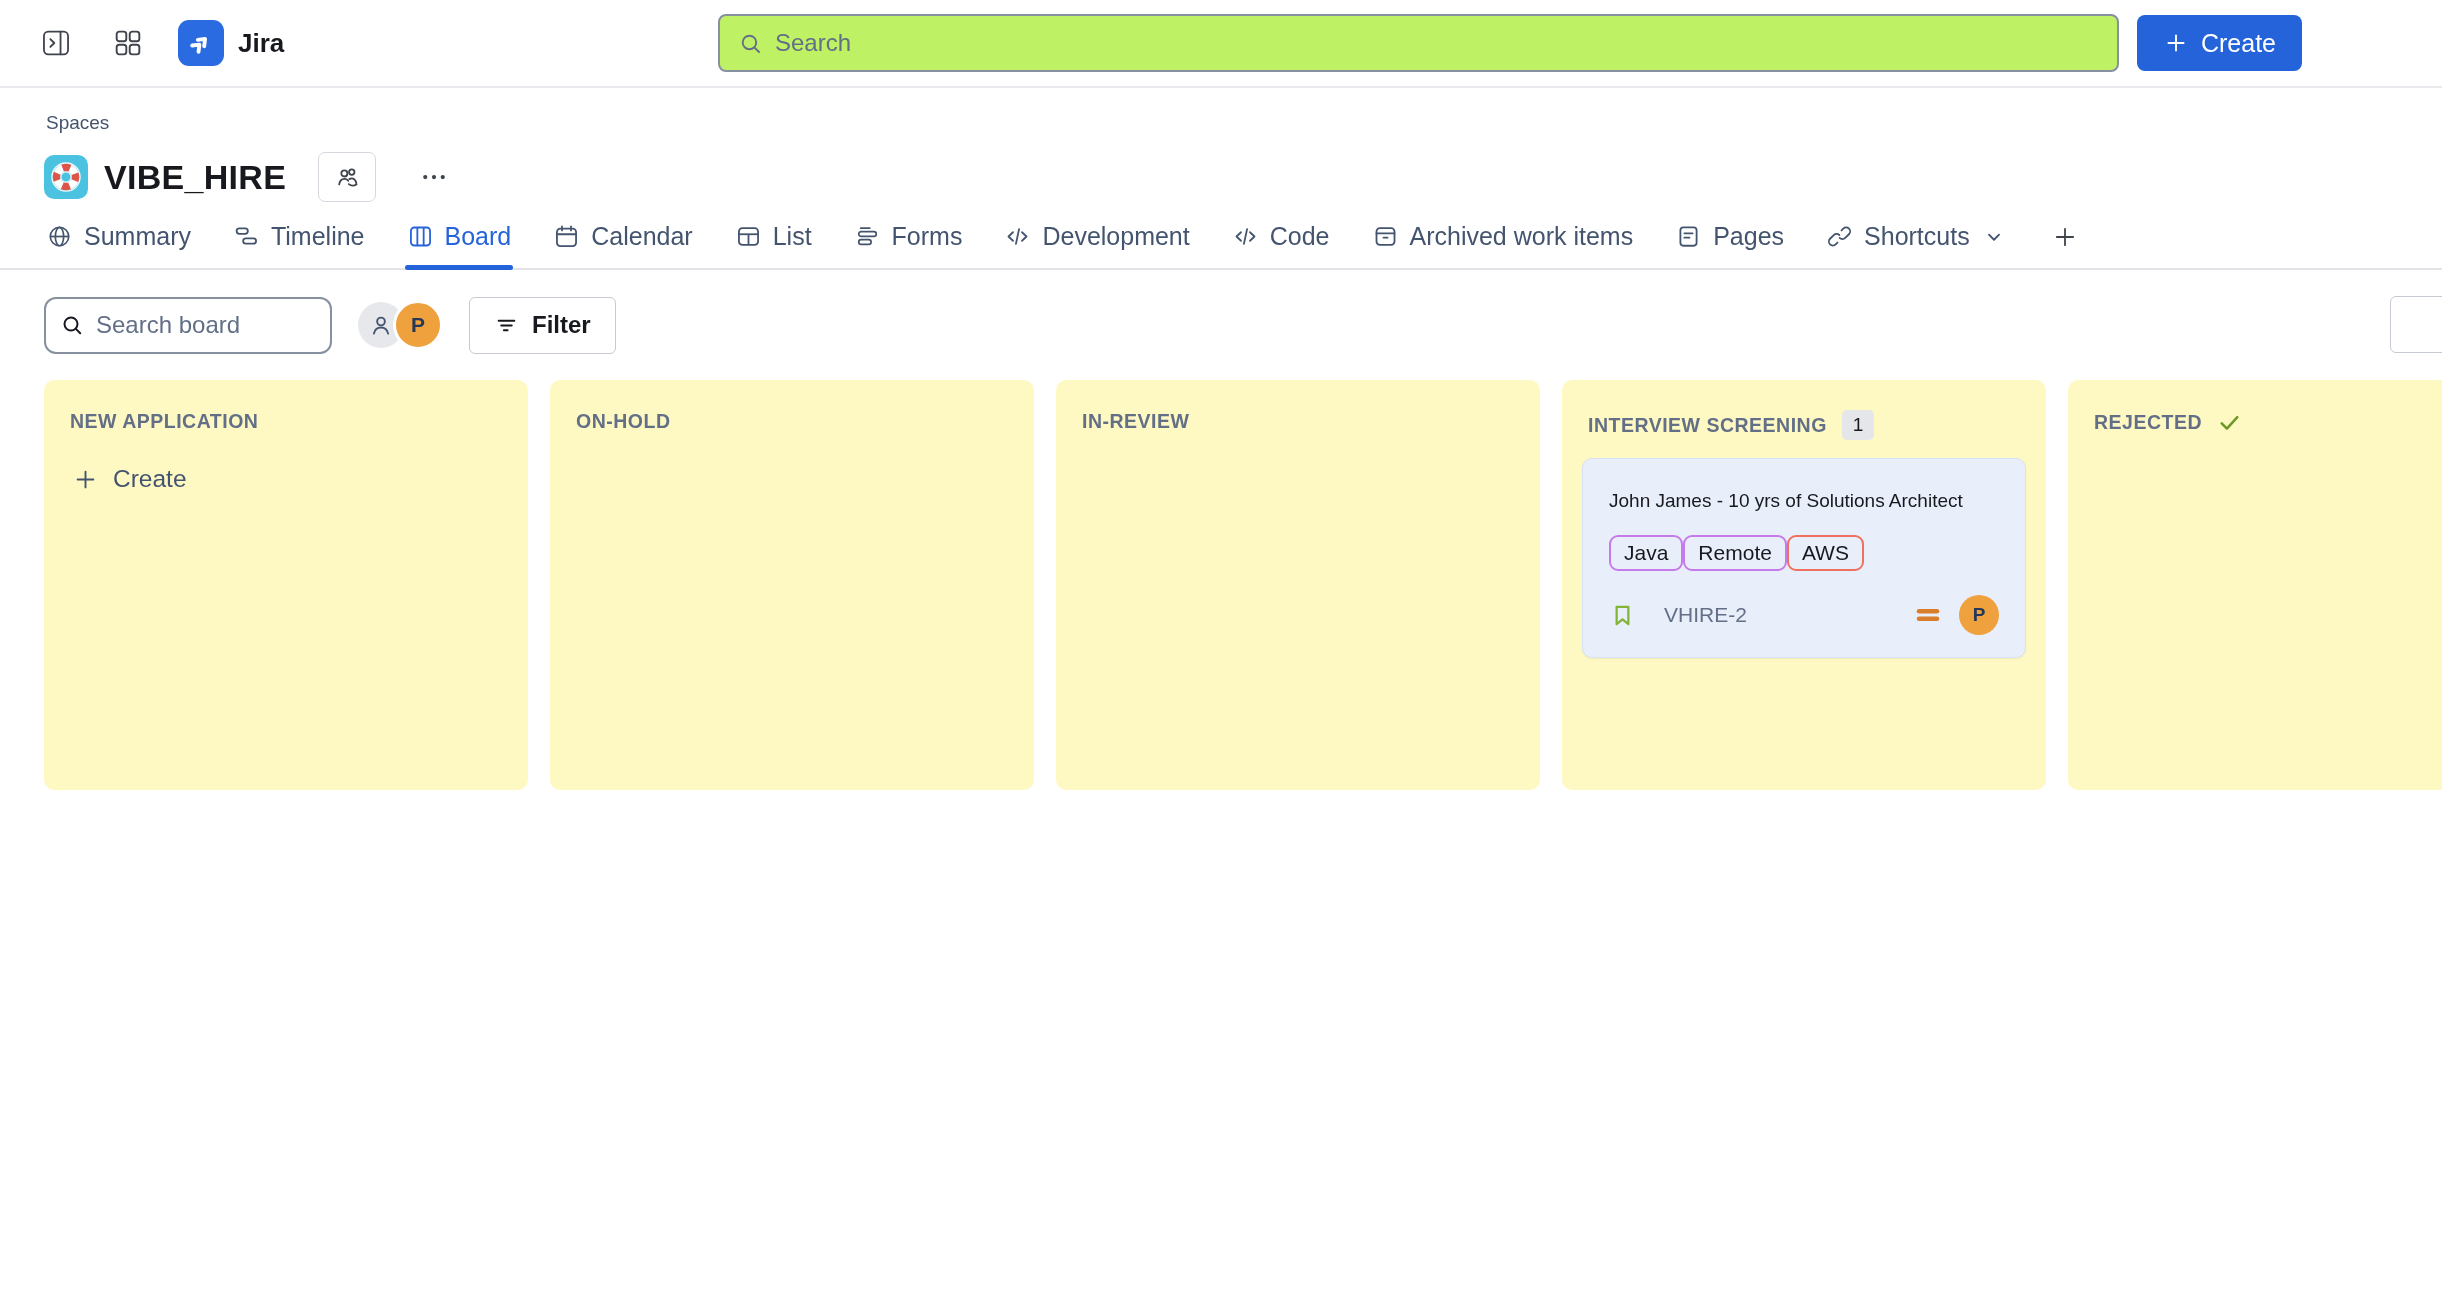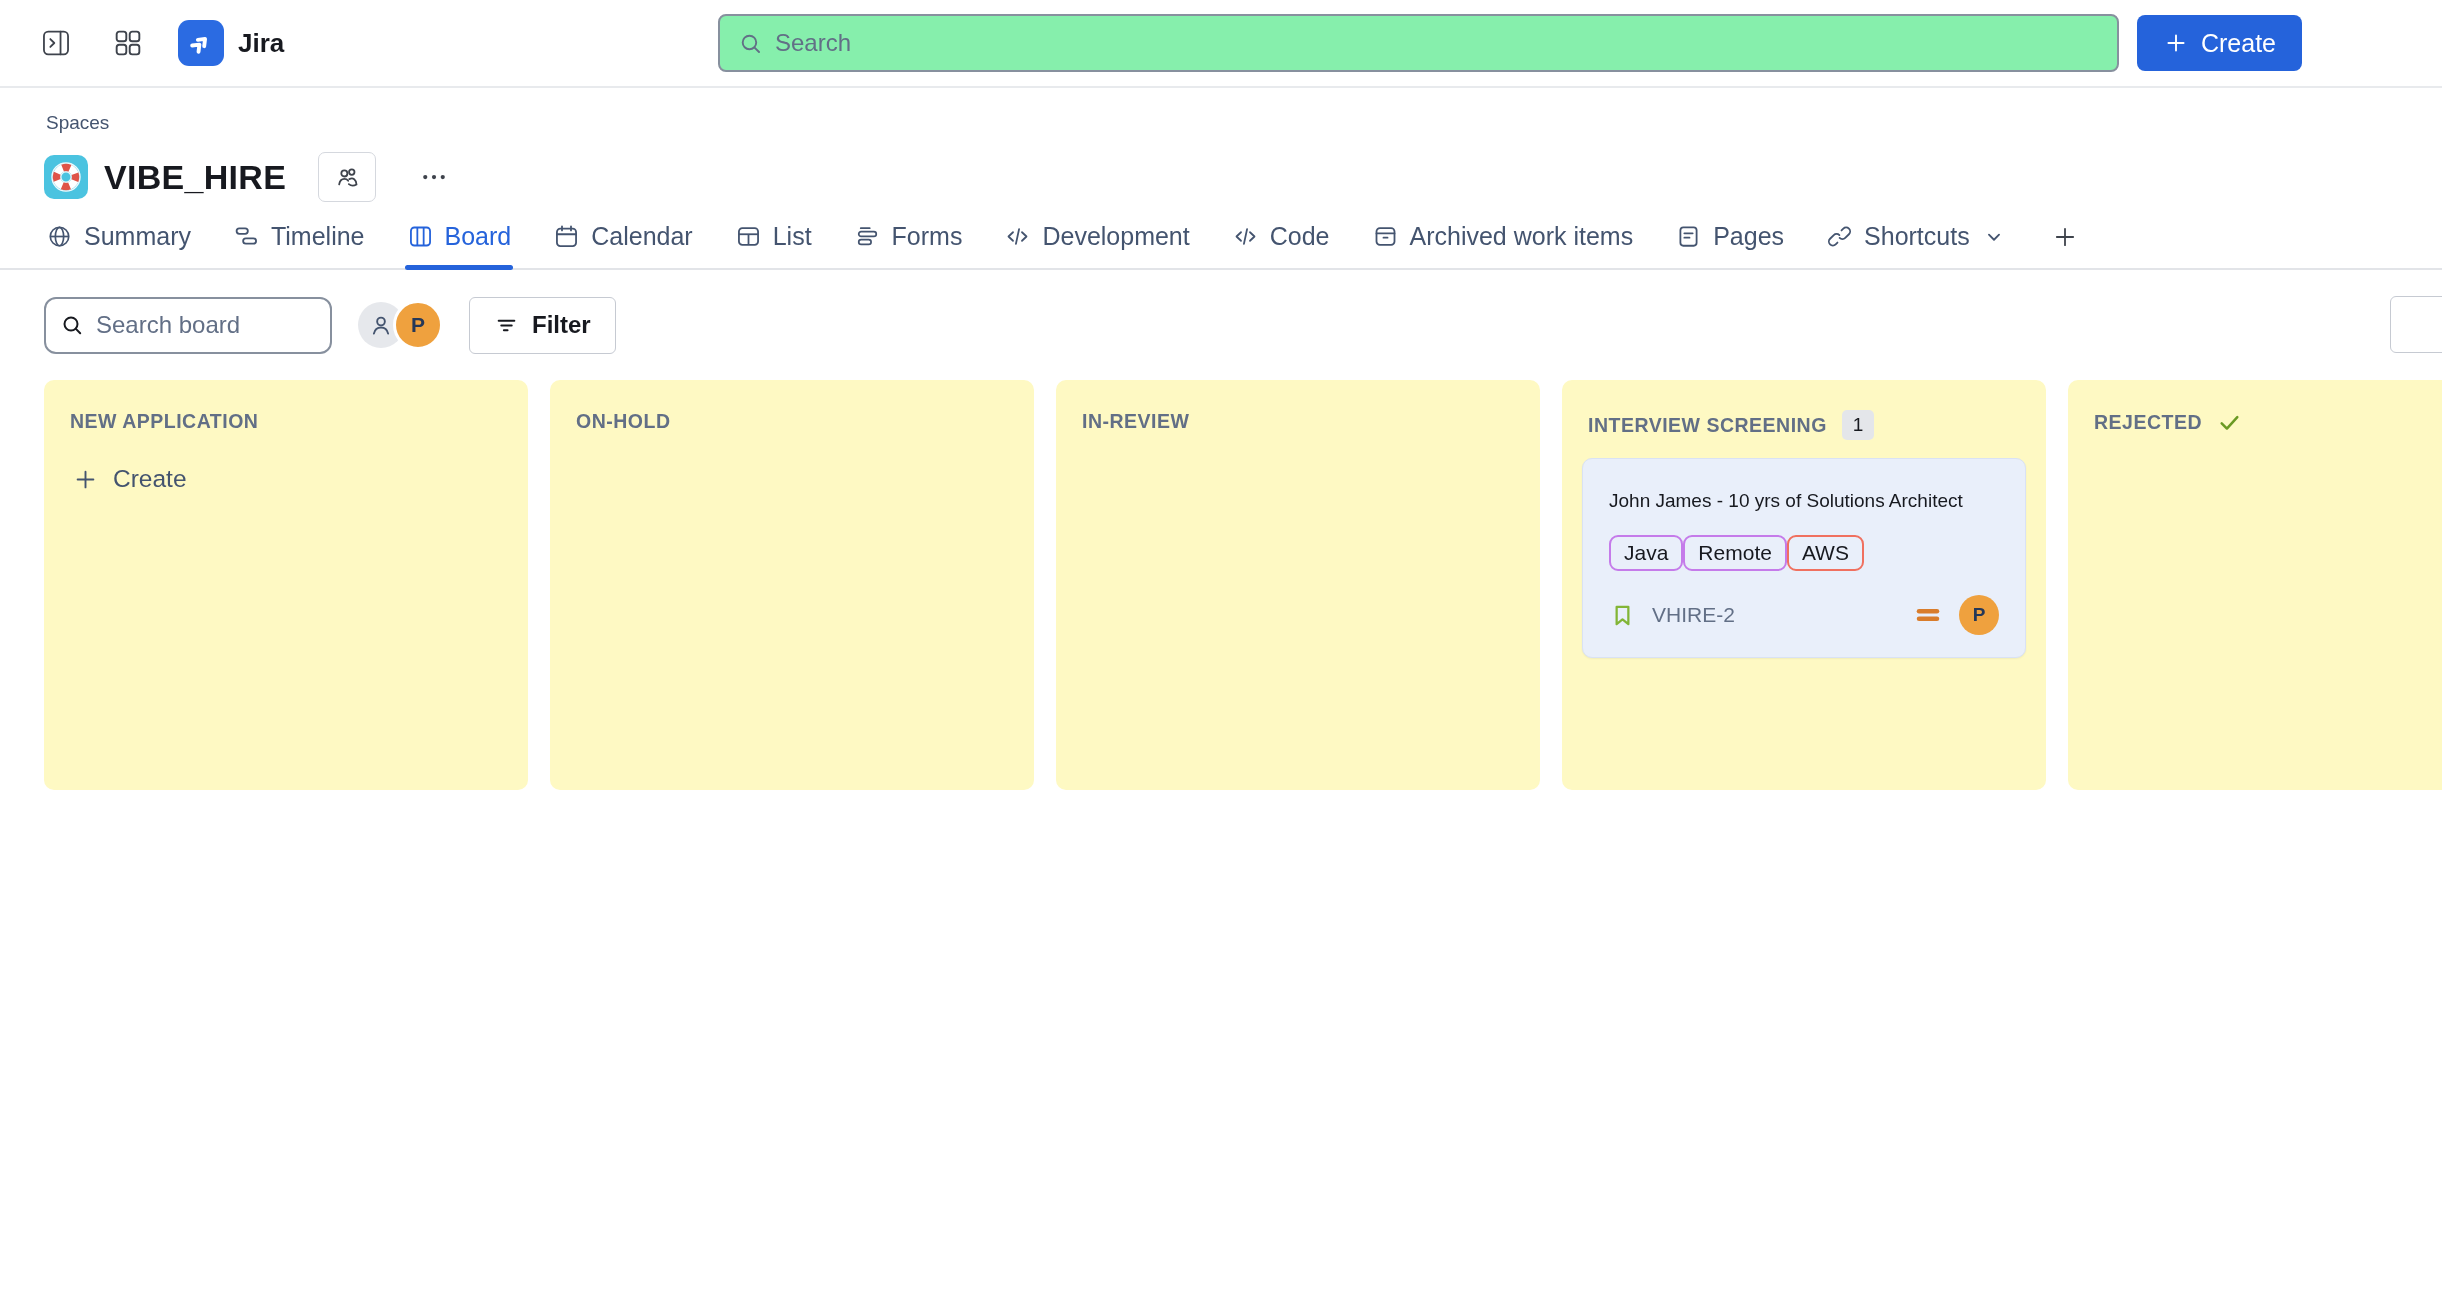--- a/index.html
+++ b/index.html
@@ -37,21 +37,21 @@
   .brand { display: flex; align-items: center; gap: 14px; }
   .logo-tile {
     width: 46px; height: 46px; border-radius: 11px; background: #2B6BE2;
     display: flex; align-items: center; justify-content: center;
   }
   .brand-name { font-size: 26px; font-weight: 700; color: #17191F; }
   .tb-search {
     flex: 1; height: 58px;
     border: 2px solid #87909E; border-radius: 8px;
     display: flex; align-items: center; gap: 12px; padding: 0 18px;
-    background: #86efac;
+    background: #bef264;
   }
   .tb-search .ic { width: 25px; height: 25px; color: #626F86; }
   .tb-search input { flex: 1; font-size: 24px; color: #17191F; }
   .tb-search input::placeholder { color: #626F86; opacity: 1; }
   .create-btn {
     margin-left: 18px; height: 56px; padding: 0 26px;
     background: #2563DB; border-radius: 8px;
     display: flex; align-items: center; gap: 12px;
     color: #fff; font-size: 25px; font-weight: 500;
   }
@@ -169,21 +169,21 @@
   .card-title { font-size: 19px; line-height: 36px; color: #17191F; }
   .card-tags { margin-top: 16px; display: flex; gap: 0; }
   .tag {
     height: 36px; display: flex; align-items: center;
     padding: 0 13px; border-radius: 9px;
     border: 2px solid #C57BEA; font-size: 21px; color: #17191F;
   }
   .tag.red { border-color: #F0705F; }
   .card-foot { margin-top: 24px; display: flex; align-items: center; }
   .card-foot .bookmark { width: 27px; height: 27px; color: #82B536; }
-  .card-key { margin-left: 16px; font-size: 21px; font-weight: 500; color: #626F86; }
+  .card-key { margin-left: 28px; font-size: 21px; font-weight: 500; color: #626F86; }
   .foot-spacer { flex: 1; }
   .prio { width: 30px; height: 30px; }
   .card-avatar {
     margin-left: 16px; width: 40px; height: 40px; border-radius: 50%;
     background: #EFA13E; color: #253858;
     display: flex; align-items: center; justify-content: center;
     font-size: 19px; font-weight: 700;
   }
 </style>
 </head>

